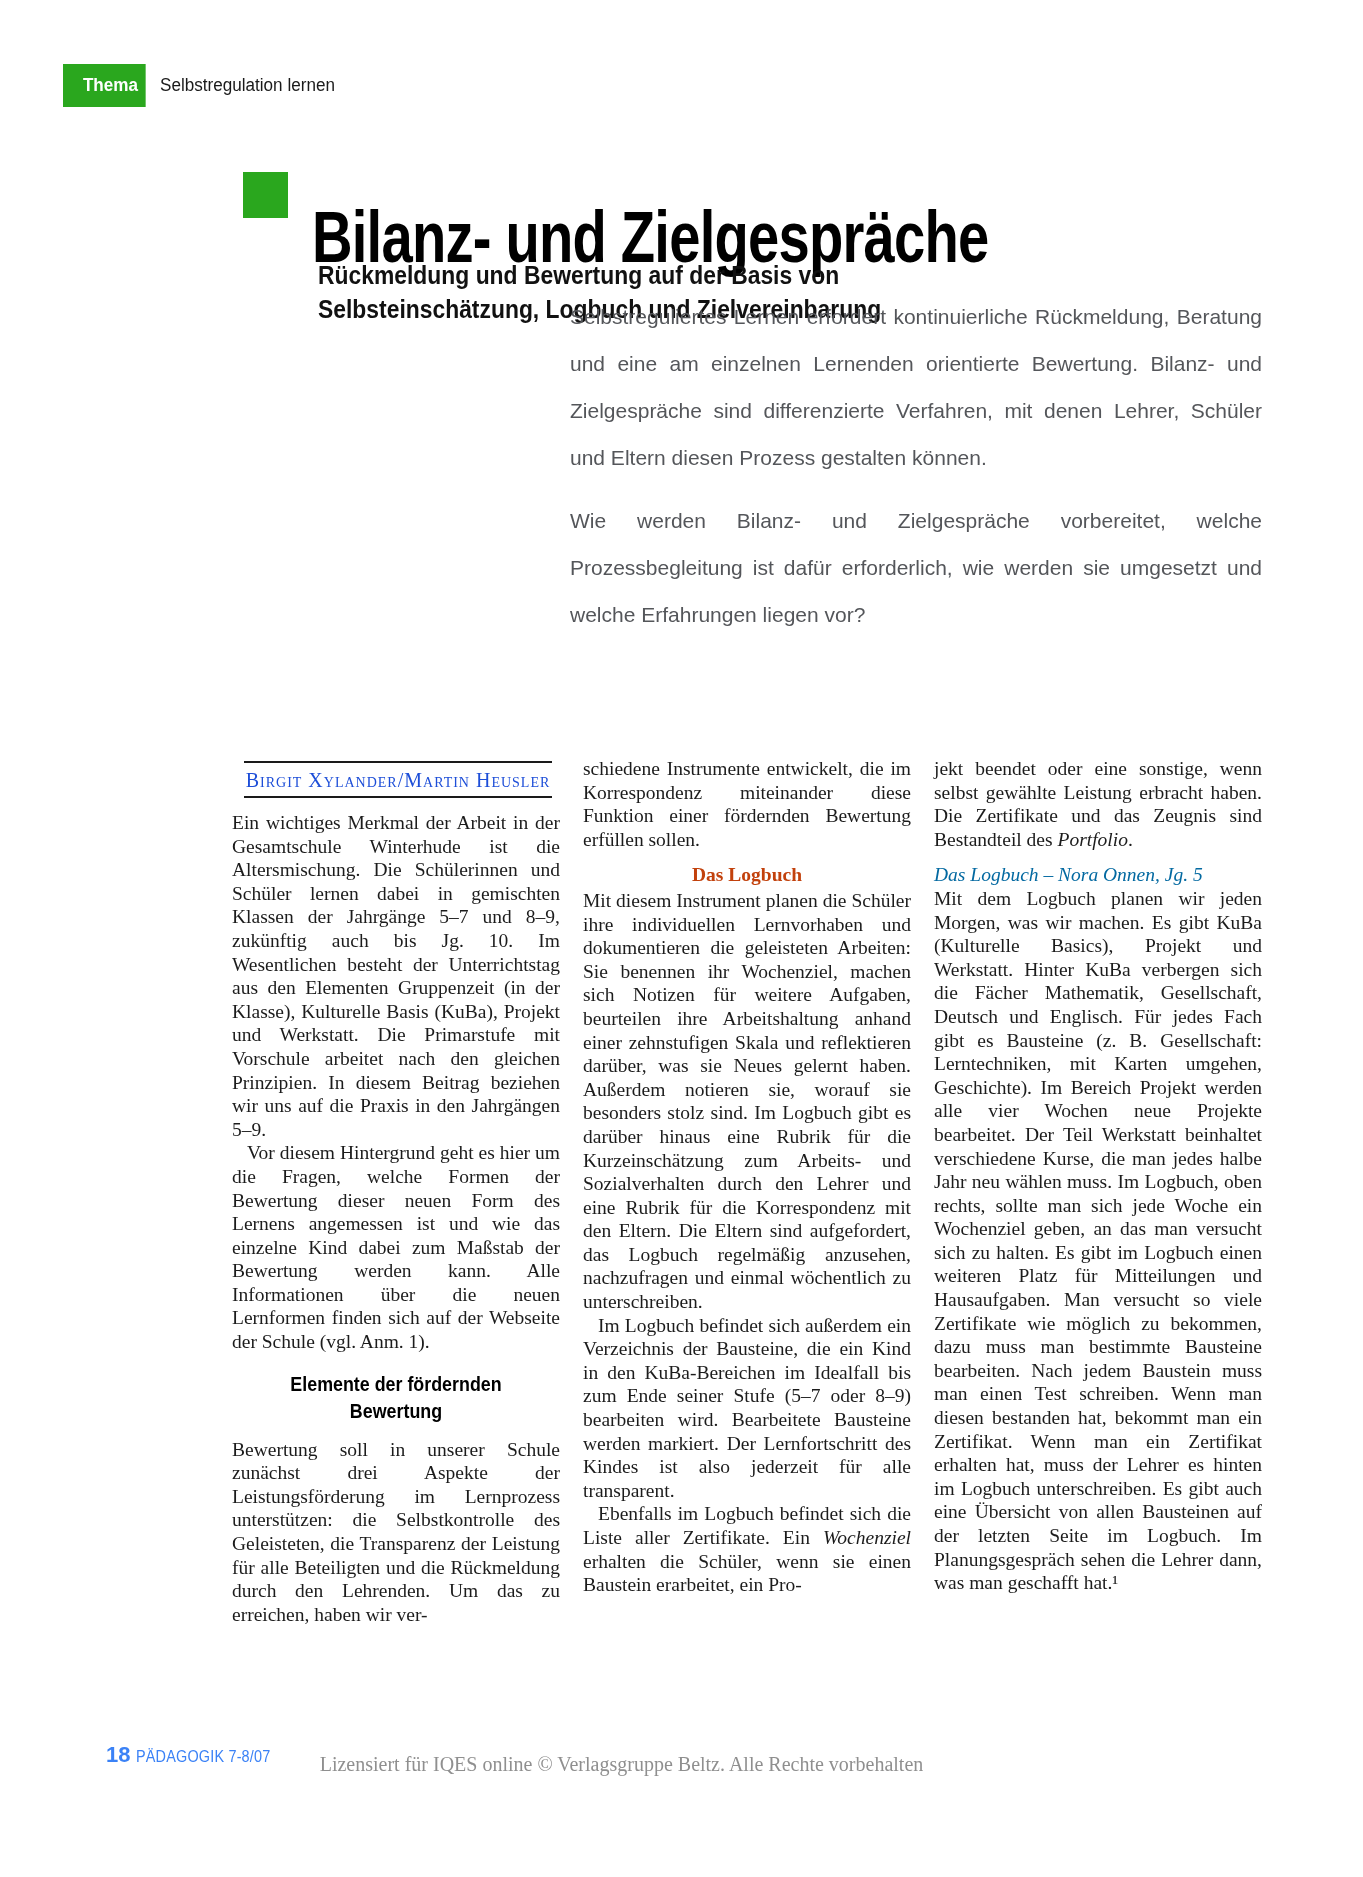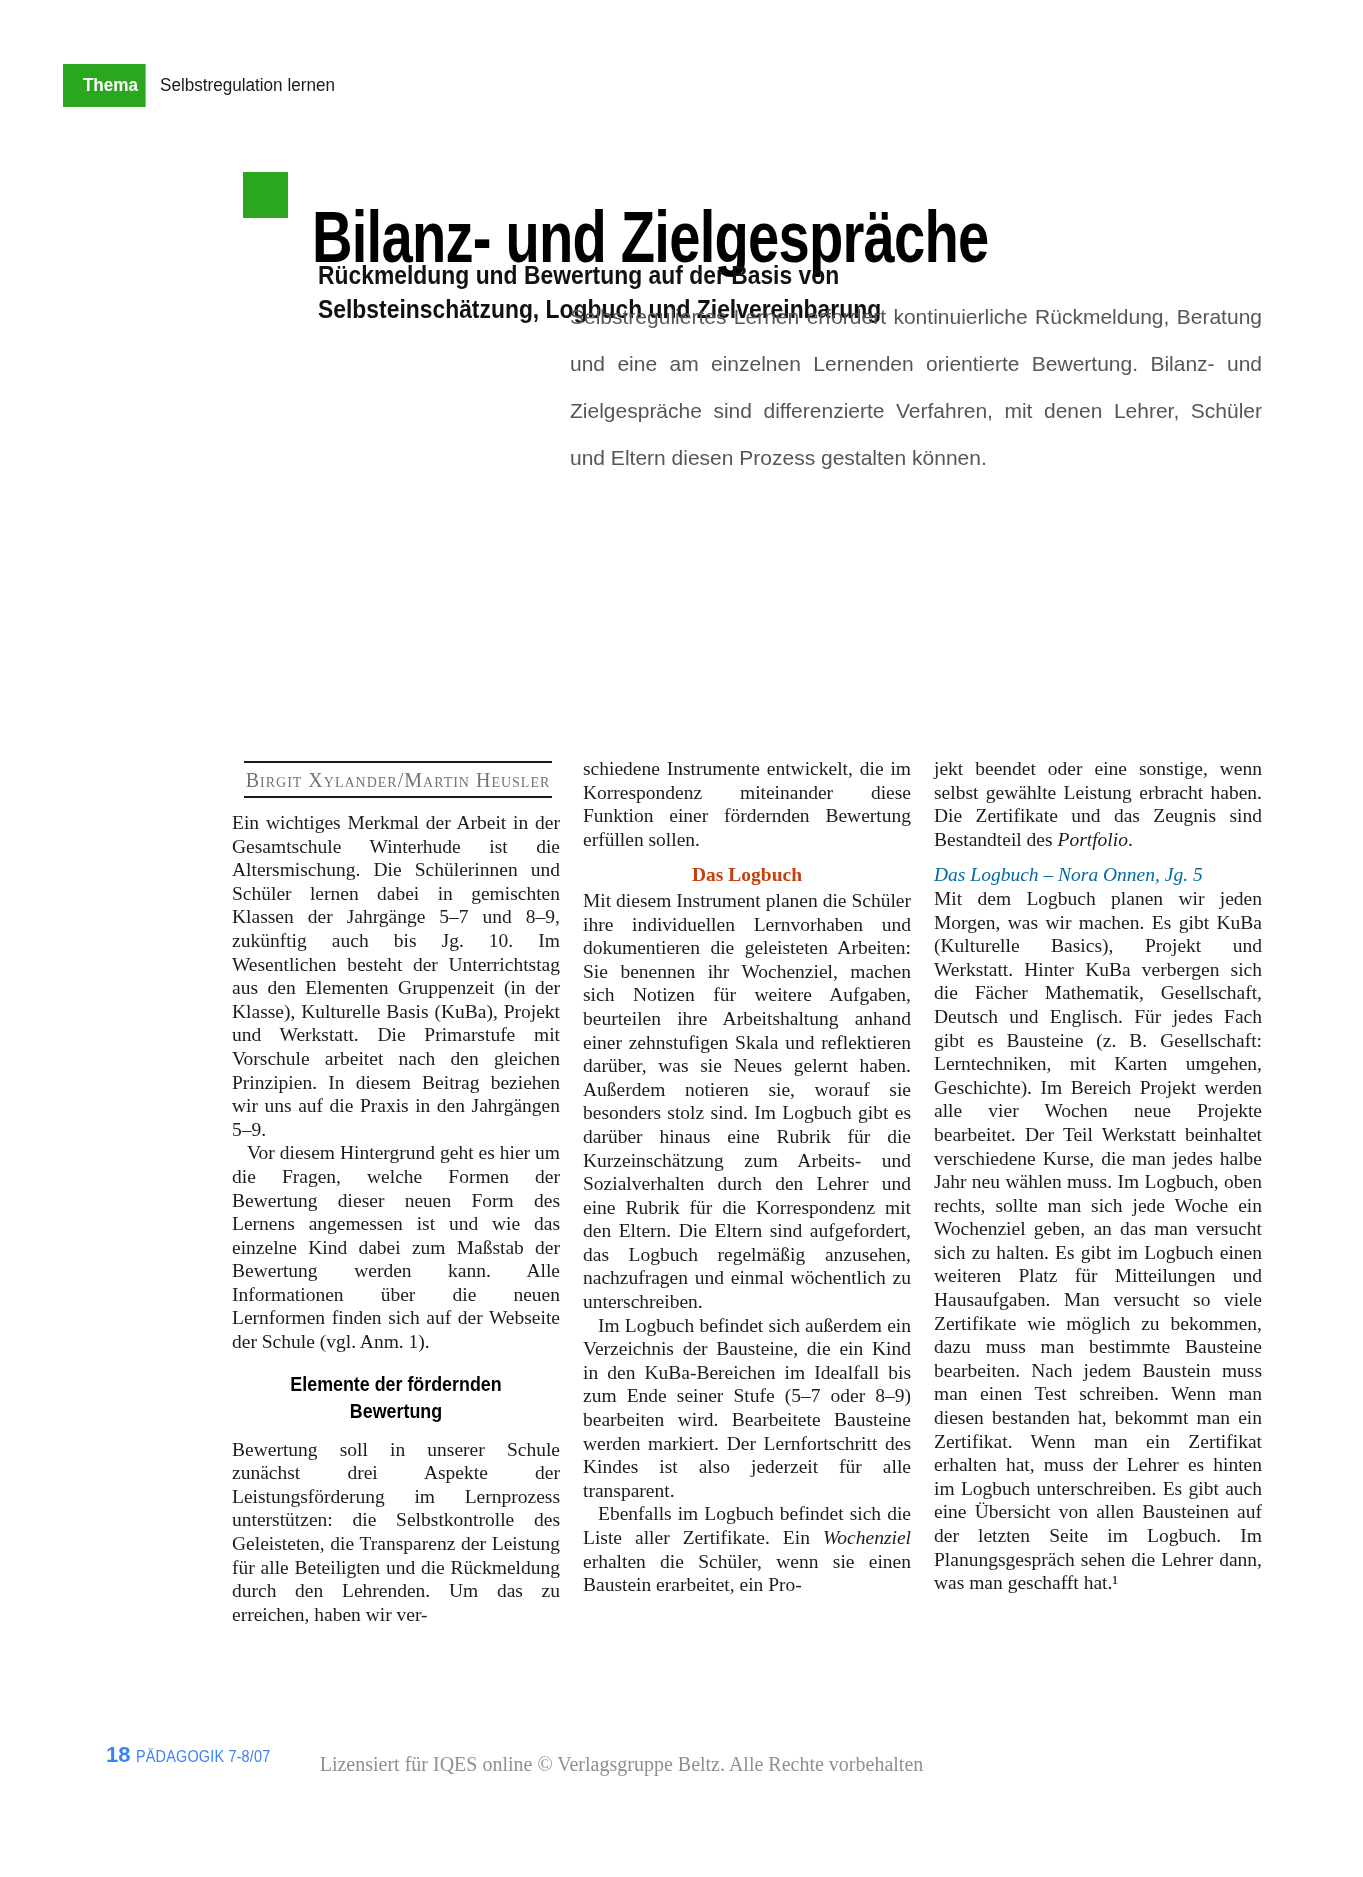--- a/index.html
+++ b/index.html
@@ -46,21 +46,21 @@
   .columns{
     position:absolute;left:232px;top:757px;width:1030px;
     display:flex;gap:23px;
   }
   .col{width:328px;font-size:19.5px;line-height:23.6px;text-align:justify;hyphens:auto;}
   .col p{margin:0;}
   .byline{
     margin:4px 8px 13px 12px;padding:5px 0 4px;
     border-top:2px solid #1a1a1a;border-bottom:2px solid #1a1a1a;
     text-align:center;font-variant:small-caps;letter-spacing:1px;
-    font-size:20px;line-height:24px;color:#737373;text-align-last:center;
+    font-size:20px;line-height:24px;color:#1d4ed8;text-align-last:center;
   }
   .p-indent{text-indent:15px;}
   .h-sans{
     font-family:"Liberation Sans",sans-serif;font-weight:bold;font-size:21px;
     line-height:27px;text-align:center;text-align-last:center;margin:16px 0 14px;
     color:#000;transform:scaleX(.85);transform-origin:center top;hyphens:none;
   }
   .h-serif{
     font-weight:bold;text-align:center;text-align-last:center;margin:12px 0 2px;color:#c2410c;
   }
@@ -86,20 +86,21 @@
 
 <div class="thema-tag">Thema</div>
 <div class="kicker">Selbstregulation lernen</div>
 
 <div class="title-square"></div>
 <h1 class="page-title">Bilanz- und Zielgespräche</h1>
 <h2 class="page-subtitle">Rückmeldung und Bewertung auf der Basis von Selbsteinschätzung, Logbuch und Zielvereinbarung</h2>
 
 <div class="lead">
   <p>Selbstreguliertes Lernen erfordert kontinuierliche Rückmeldung, Beratung und eine am einzelnen Lernenden orientierte Bewertung. Bilanz- und Zielgespräche sind differenzierte Verfahren, mit denen Lehrer, Schüler und Eltern diesen Prozess gestalten können.</p>
+  <p>Wie werden Bilanz- und Zielgespräche vorbereitet, welche Prozessbegleitung ist dafür erforderlich, wie werden sie umgesetzt und welche Erfahrungen liegen vor?</p>
 </div>
 
 <div class="columns">
 
   <div class="col">
     <div class="byline">Birgit Xylander/Martin Heusler</div>
     <p>Ein wichtiges Merkmal der Arbeit in der Gesamtschule Winterhude ist die Altersmischung. Die Schülerinnen und Schüler lernen dabei in gemischten Klassen der Jahrgänge 5–7 und 8–9, zukünftig auch bis Jg. 10. Im Wesentlichen besteht der Unterrichtstag aus den Elementen Gruppenzeit (in der Klasse), Kulturelle Basis (KuBa), Projekt und Werkstatt. Die Primarstufe mit Vorschule arbeitet nach den gleichen Prinzipien. In diesem Beitrag beziehen wir uns auf die Praxis in den Jahrgängen 5–9.</p>
     <p class="p-indent">Vor diesem Hintergrund geht es hier um die Fragen, welche Formen der Bewertung dieser neuen Form des Lernens angemessen ist und wie das einzelne Kind dabei zum Maßstab der Bewertung werden kann. Alle Informationen über die neuen Lernformen finden sich auf der Webseite der Schule (vgl. Anm. 1).</p>
     <div class="h-sans">Elemente der fördernden Bewertung</div>
     <p>Bewertung soll in unserer Schule zunächst drei Aspekte der Leistungsförderung im Lernprozess unterstützen: die Selbstkontrolle des Geleisteten, die Transparenz der Leistung für alle Beteiligten und die Rückmeldung durch den Lehrenden. Um das zu erreichen, haben wir ver-</p>

